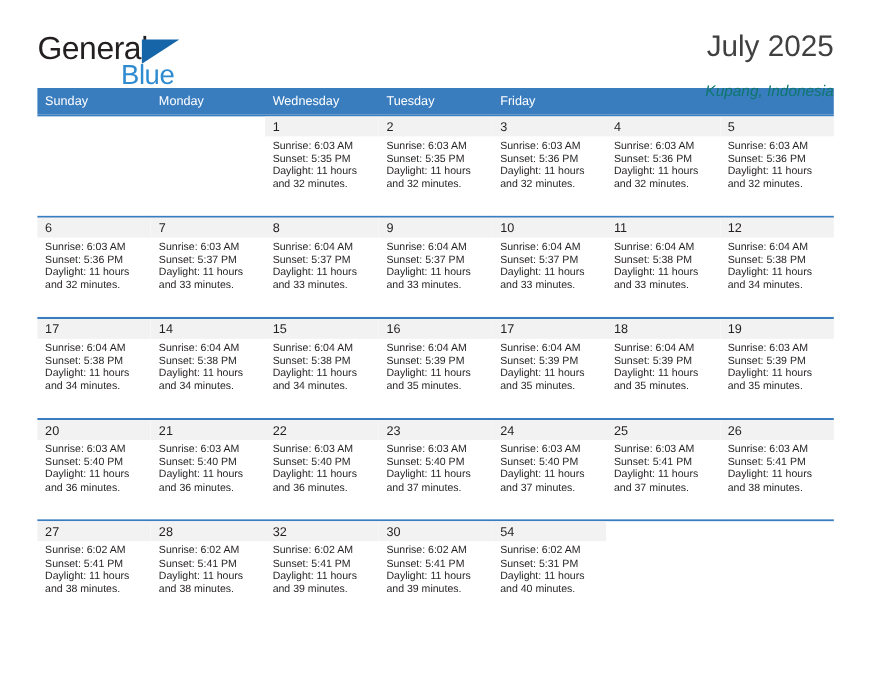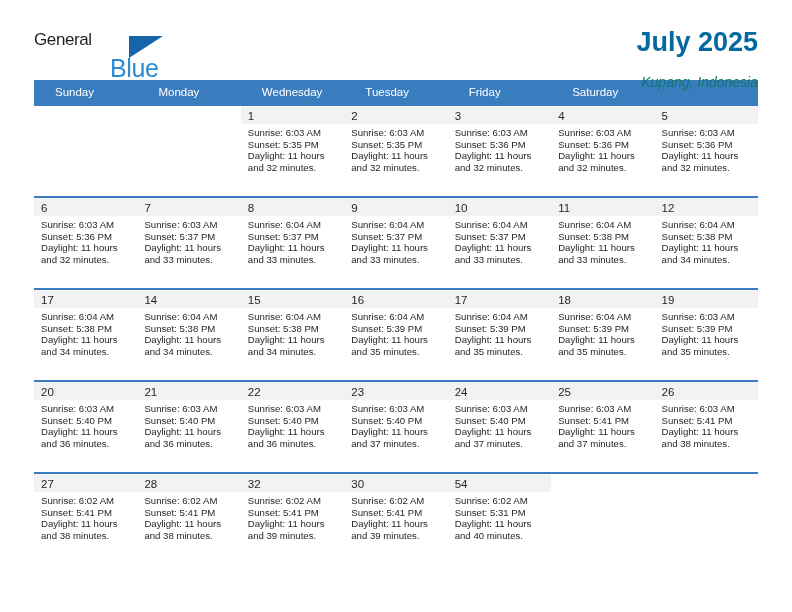--- a/index.html
+++ b/index.html
@@ -34,21 +34,21 @@
   .logo {
     position: relative;
     width: 130px;
     height: 52px;
     line-height: 1;
   }
   .logo-general {
     position: absolute;
     left: 0;
     top: 3px;
-    font-size: 17px;
+    font-size: 29px;
     letter-spacing: -0.4px;
     color: #231f20;
     font-family: "Liberation Sans", sans-serif;
   }
   .logo-triangle {
     position: absolute;
     left: 95px;
     top: 8px;
     width: 0;
     height: 0;
@@ -63,23 +63,23 @@
     letter-spacing: -0.4px;
     color: #2e8bd0;
     font-family: "Liberation Sans", sans-serif;
   }
   .title-block {
     text-align: right;
     padding-top: 0px;
   }
   .cal-title {
     font-size: 27px;
-    color: #0369a1;
+    color: #404040;
     line-height: 1.05;
-    font-weight: bold;
+    font-weight: normal;
     margin: 0;
   }
   .cal-sub {
     font-size: 14px;
     color: #0f766e;
     margin-top: 18px;
     font-style: italic;
   }
 
   
@@ -88,21 +88,21 @@
     width: 724px;
   }
   .weekdays {
     display: grid;
     grid-template-columns: repeat(7, 1fr);
     background: #3a7dbf;
   }
   .weekday {
     color: #ffffff;
     font-size: 11.5px;
-    padding: 6px 0 6px 21px;
+    padding: 6px 0 6px 7px;
     box-sizing: border-box;
   }
   .week {
     display: grid;
     grid-template-columns: repeat(7, 1fr);
     border-top: 2px solid #3a7dbf;
   }
   .day {
     box-sizing: border-box;
     height: 90px;
@@ -151,21 +151,20 @@
     </div>
   </div>
 
   <div class="calendar">
     <div class="weekdays">
       <div class="weekday">Sunday</div>
       <div class="weekday">Monday</div>
       <div class="weekday">Wednesday</div>
       <div class="weekday">Tuesday</div>
       <div class="weekday">Friday</div>
-      <div class="weekday">Saturday</div>
     </div>
     <div id="weeks-container">
         <div class="week">
           <div class="day empty">
             <div class="daynum-band"><span class="daynum"></span></div>
             <div class="day-info">
               <div></div>
               <div></div>
               <div></div>
               <div></div>

